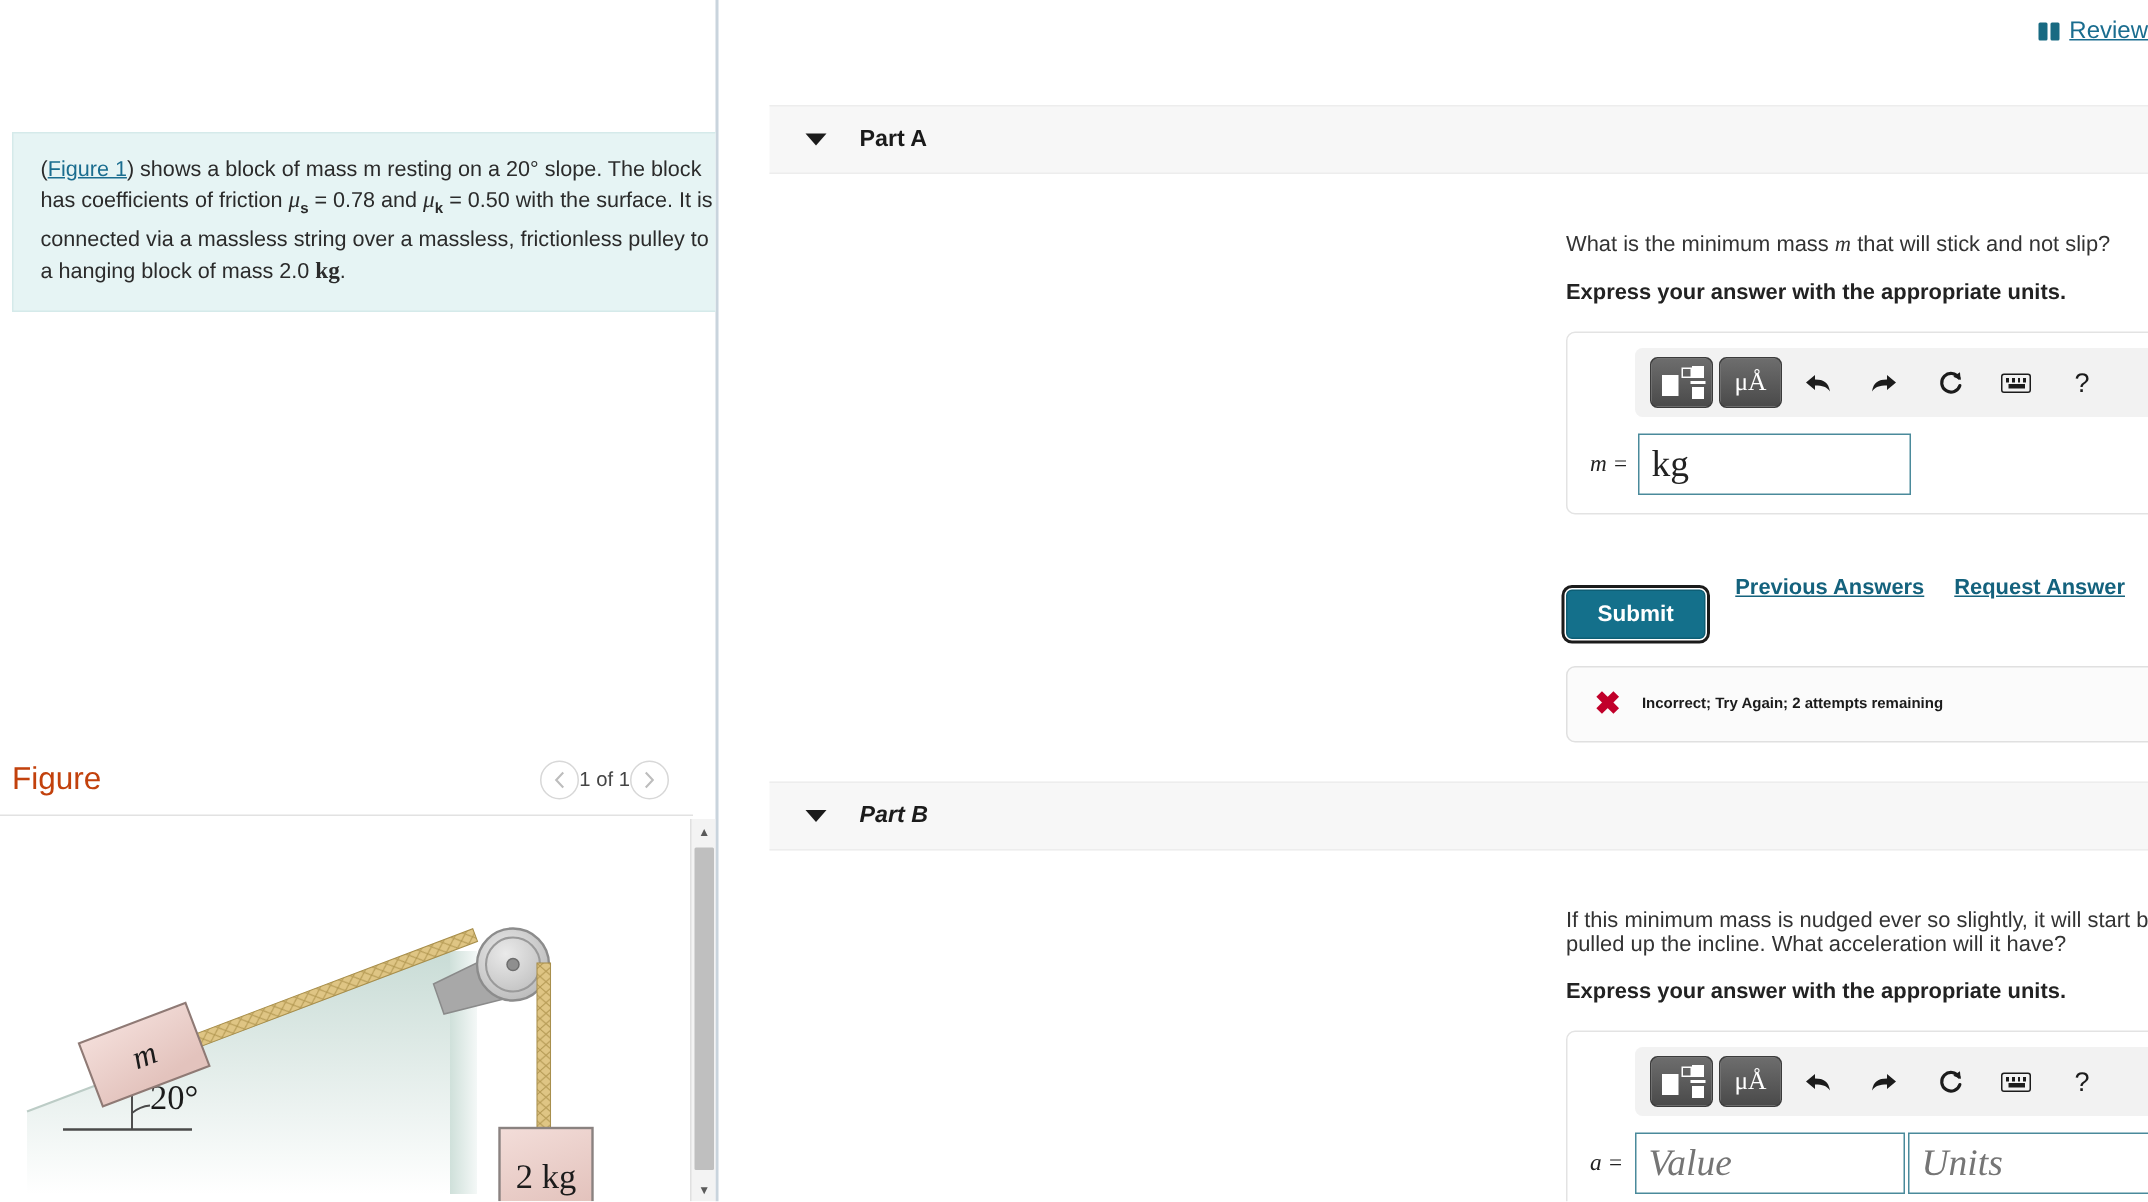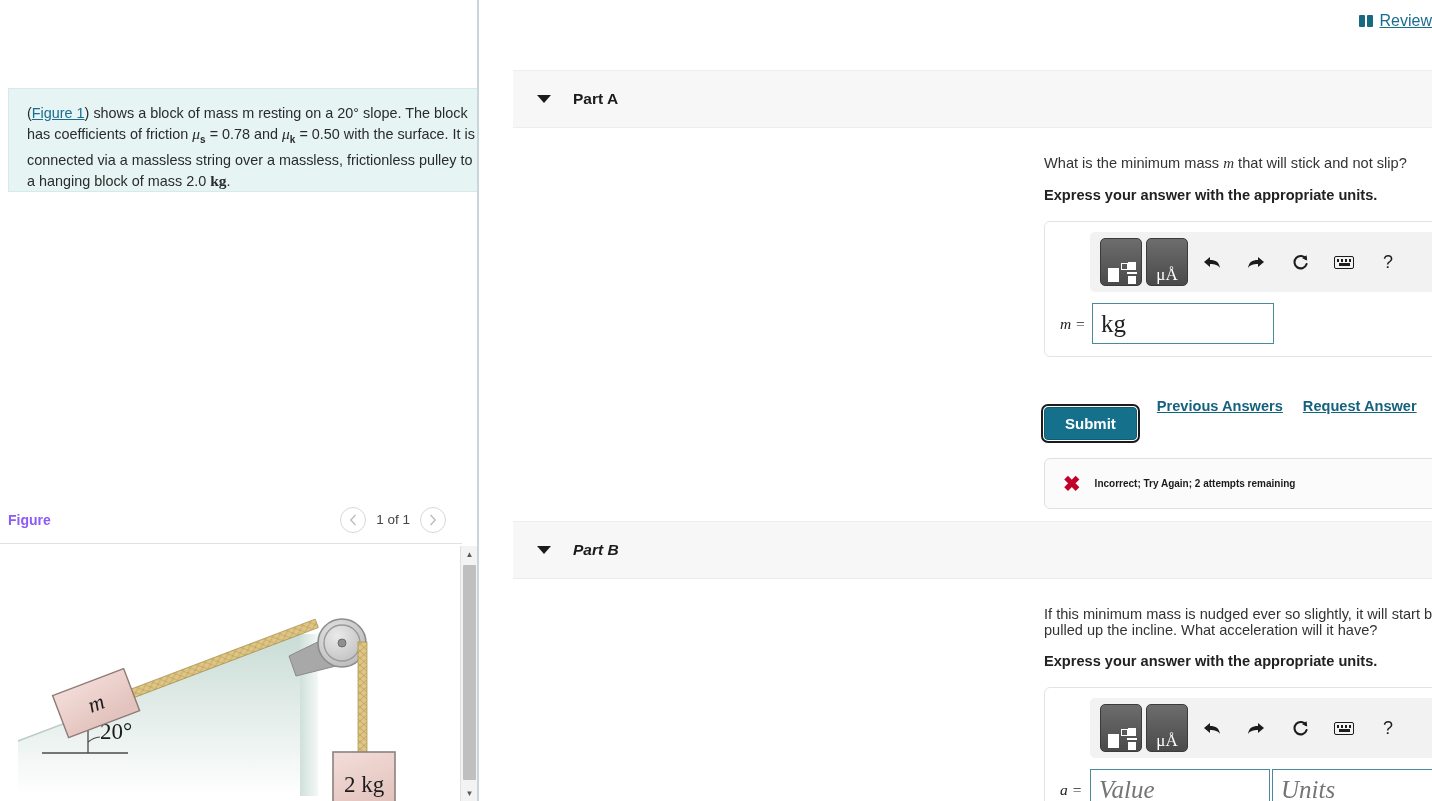--- a/index.html
+++ b/index.html
@@ -19,42 +19,42 @@
     background: #fff;
     border-right: 2px solid #c9d4dd;
     overflow: hidden;
   }
   .problem-box {
     position: absolute;
     left: 8px; top: 88px;
     width: 487px;
     background: #e6f4f4;
     border: 1px solid #d5eaea;
-    padding: 14px 18px 0 18px;
+    padding: 14px 18px 16px 18px;
     font-size: 14.4px;
     line-height: 20.5px;
     color: #2b2b2b;
   }
   .problem-box a { color: #1a6d8f; text-decoration: underline; }
   .mi { font-family: "Liberation Serif", serif; font-style: italic; font-size: 15px; }
   .mu { font-family: "Liberation Serif", serif; font-style: italic; font-size: 15.5px; }
   .mu sub { font-style: normal; font-size: 10px; font-family: "Liberation Sans", sans-serif; font-weight: 700;}
   .unit-serif { font-family: "Liberation Serif", serif; font-size: 15.5px; font-weight: 600; }
   .para2 { margin-top: 16px; }
 
   
   .figure-header {
     position: absolute; left: 0; top: 496px;
     width: 462px; height: 48px;
     display: flex; align-items: center; justify-content: space-between;
     padding: 0 16px 0 8px;
     border-bottom: 1px solid #e2e2e2;
   }
-  .figure-title { font-size: 14px; font-weight: 700; color: #8b5cf6; }
-  .fig-nav { display: flex; align-items: center; gap: 10px; }
+  .figure-title { font-size: 21px; font-weight: 400; color: #c2410c; }
+  .fig-nav { display: flex; align-items: center; }
   .nav-circ {
     width: 26px; height: 26px; border-radius: 50%;
     border: 1px solid #d8d8d8; background: #fff;
     display: flex; align-items: center; justify-content: center;
     color: #b6b6b6; font-size: 13px; line-height: 1;
   }
   .fig-count { font-size: 13.5px; color: #444; }
 
   
   .figure-body {
@@ -102,21 +102,21 @@
     position: absolute; top: 0; width: 6px; height: 12px;
     background: #186a82; border-radius: 1px; font-style: normal;
   }
   .book-icon i.l { left: 0; }
   .book-icon i.r { left: 8px; }
   .review-link { color: #1a6d8f; text-decoration: underline; white-space: nowrap; }
 
   
   .part-header {
     position: absolute; left: 32px;
-    width: 919px; height: 58px;
+    width: 919px; height: 46px;
     background: #f7f7f7;
     border-top: 1px solid #ededed;
     border-bottom: 1px solid #ededed;
     display: flex; align-items: center;
     padding-left: 24px;
   }
   .caret {
     width: 0; height: 0;
     border-left: 7px solid transparent;
     border-right: 7px solid transparent;
@@ -135,24 +135,24 @@
     background: #fff; padding: 10px 12px 12px 12px;
   }
   .mathbar {
     background: #f2f2f2; border-radius: 5px;
     display: flex; align-items: center;
     padding: 6px 10px; gap: 4px;
     width: 362px;
     margin-left: 33px;
   }
   .tb-btn {
-    width: 42px; height: 48px; border-radius: 5px;
+    width: 42px; height: 34px; border-radius: 5px;
     background: linear-gradient(#6d6d6d, #4a4a4a);
     border: 1px solid #3b3b3b;
-    display: flex; align-items: flex-end; justify-content: center;
+    display: flex; align-items: center; justify-content: center;
     position: relative;
   }
   .tplicon { position: relative; width: 26px; height: 24px; }
   .tplicon span { position: absolute; background: #fff; display: block; }
   .tplicon .sq-big { left: 0; top: 7px; width: 11px; height: 14px; }
   .tplicon .sq-sm { left: 13px; top: 2px; width: 7px; height: 7px; border: 1px solid #fff; background: transparent; }
   .tplicon .fr-top { left: 20px; top: 1px; width: 8px; height: 8px; }
   .tplicon .fr-bar { left: 19px; top: 11px; width: 10px; height: 2px; }
   .tplicon .fr-bot { left: 20px; top: 15px; width: 8px; height: 8px; }
   .mu-icon { color: #fff; font-size: 17px; font-family: "Liberation Serif", serif; letter-spacing: 0px; }

